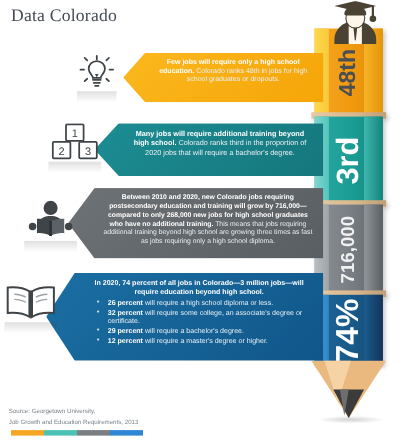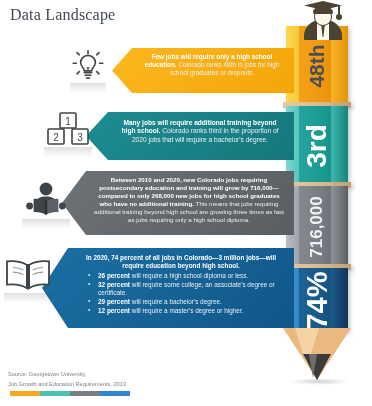--- a/index.html
+++ b/index.html
@@ -168,21 +168,21 @@
   #swatches{position:absolute;left:10px;top:391px;display:flex;}
   #swatches i{display:block;width:30px;height:5px;}
 
   .sh{filter:drop-shadow(2px 2px 2px rgba(0,0,0,.22));}
 </style>
 </head>
 <body>
 
 <div id="stage">
 
-  <div id="title">Data Landscape</div>
+  <div id="title">Data Colorado</div>
 
   <div id="pencil" class="sh">
 
     <div class="seg" id="seg-48th">
       <div class="face"></div>
       <div class="lft"></div>
       <div class="rgt"></div>
       <div class="lbl">
         <span>48th</span>
       </div>

